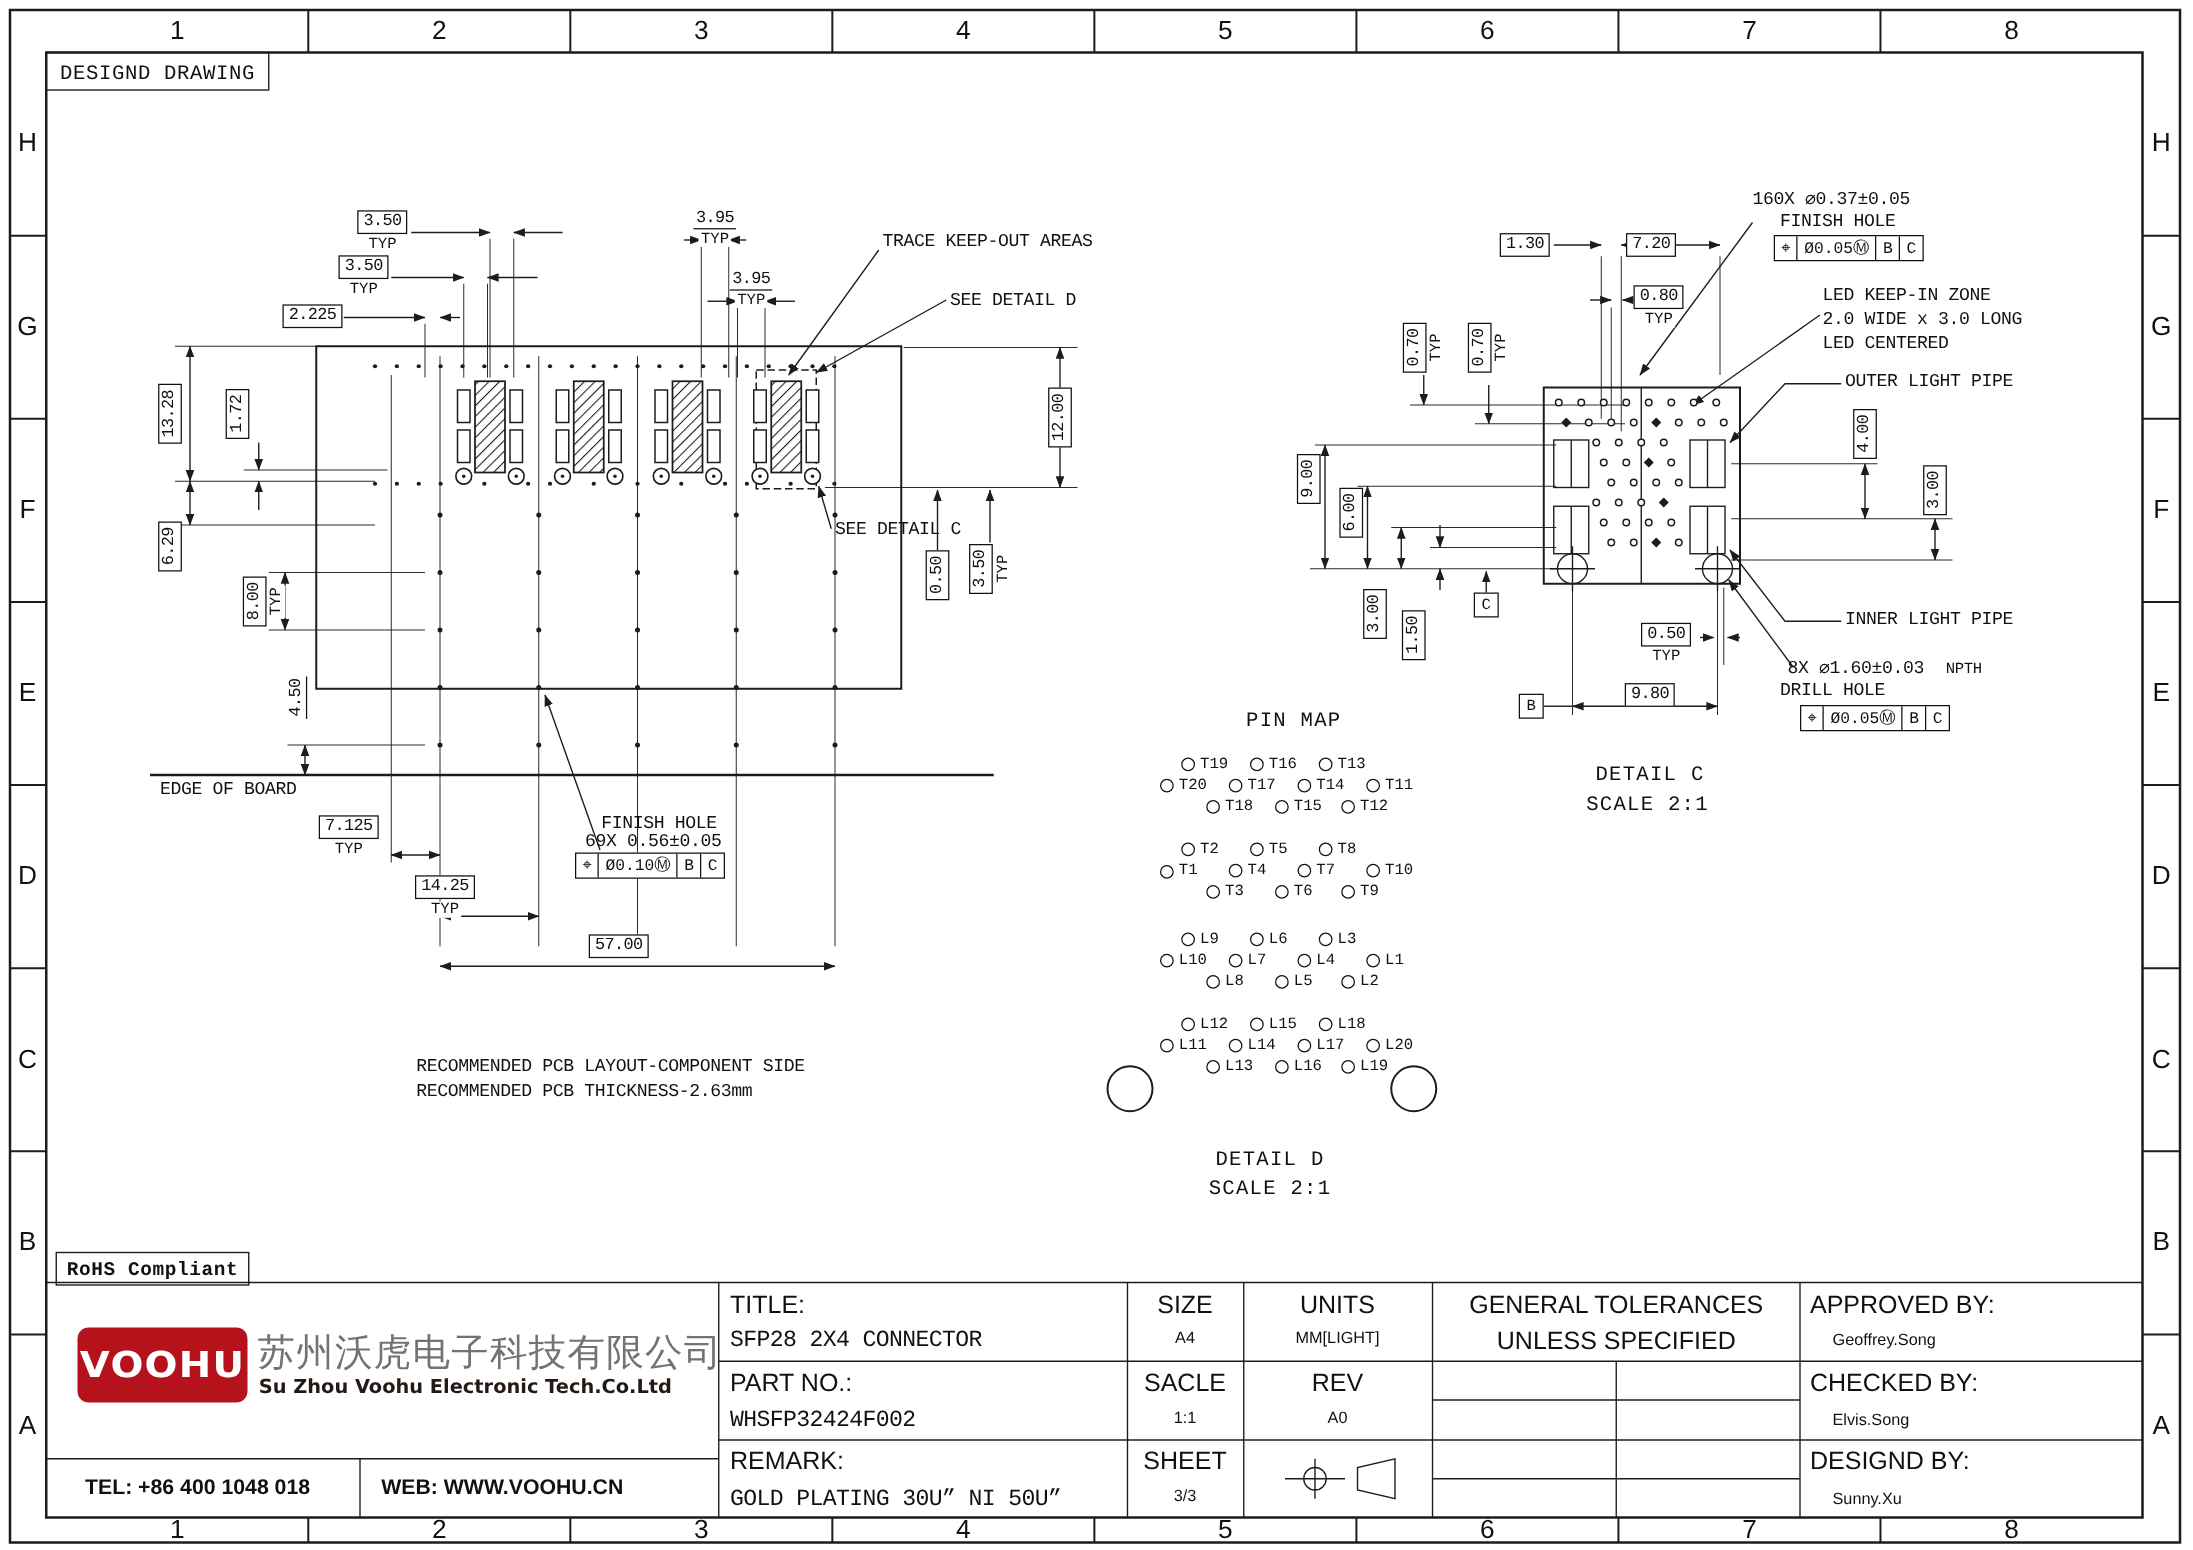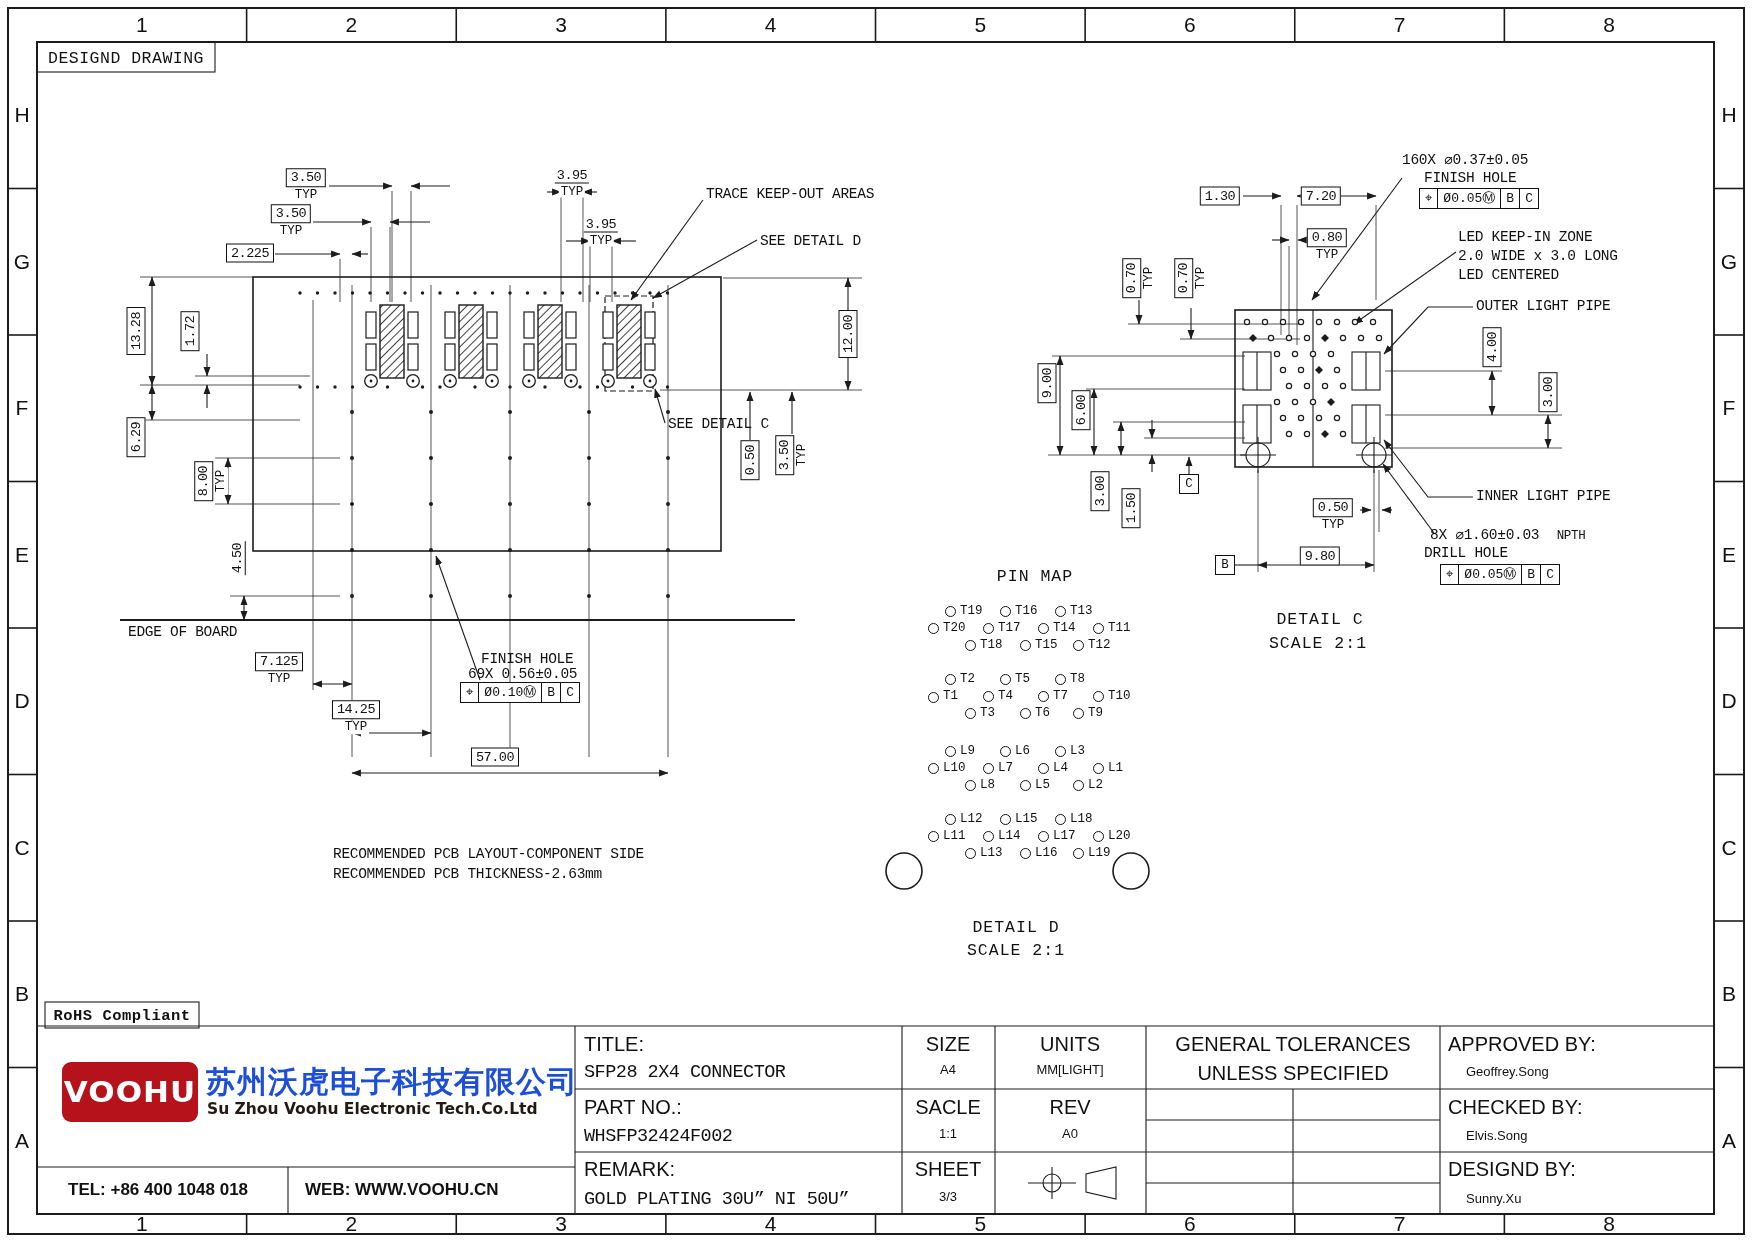--- a/index.html
+++ b/index.html
@@ -35,21 +35,21 @@
   .pin{position:absolute;display:flex;align-items:center;gap:4px}
   .pin i{width:9px;height:9px;border:1.5px solid #111;border-radius:50%;display:block;background:#fff}
   .pin b{font-size:12.5px;font-weight:400}
   .tbl{font-family:"Liberation Sans",sans-serif;font-size:20px}
   .tbv{font-family:"Liberation Sans",sans-serif;font-size:13px}
   .cad19{font-size:18.5px;letter-spacing:-.5px}
   .logo{position:absolute;left:62px;top:1062px;width:136px;height:60px;border-radius:9px;
         display:flex;align-items:center;justify-content:center}
   .logo span{color:#fff;font-family:"DejaVu Sans",sans-serif;font-weight:bold;
              font-size:31px;letter-spacing:1px;transform:scaleY(.92)}
-  .cn{font-family:"DejaVu Sans",sans-serif;font-weight:bold;font-size:30px;color:#1d4ed8;letter-spacing:1px}
+  .cn{font-family:"DejaVu Sans",sans-serif;font-weight:normal;font-size:30px;color:#737373;letter-spacing:1px}
   .en{font-family:"DejaVu Sans",sans-serif;font-weight:bold;font-size:15.5px;color:#241a15}
   .telweb{font-family:"Liberation Sans",sans-serif;font-weight:bold;font-size:17px}
 </style>
 </head>
 <body>
 
 <div class="page">
 
   <svg class="layer">
     <defs>

